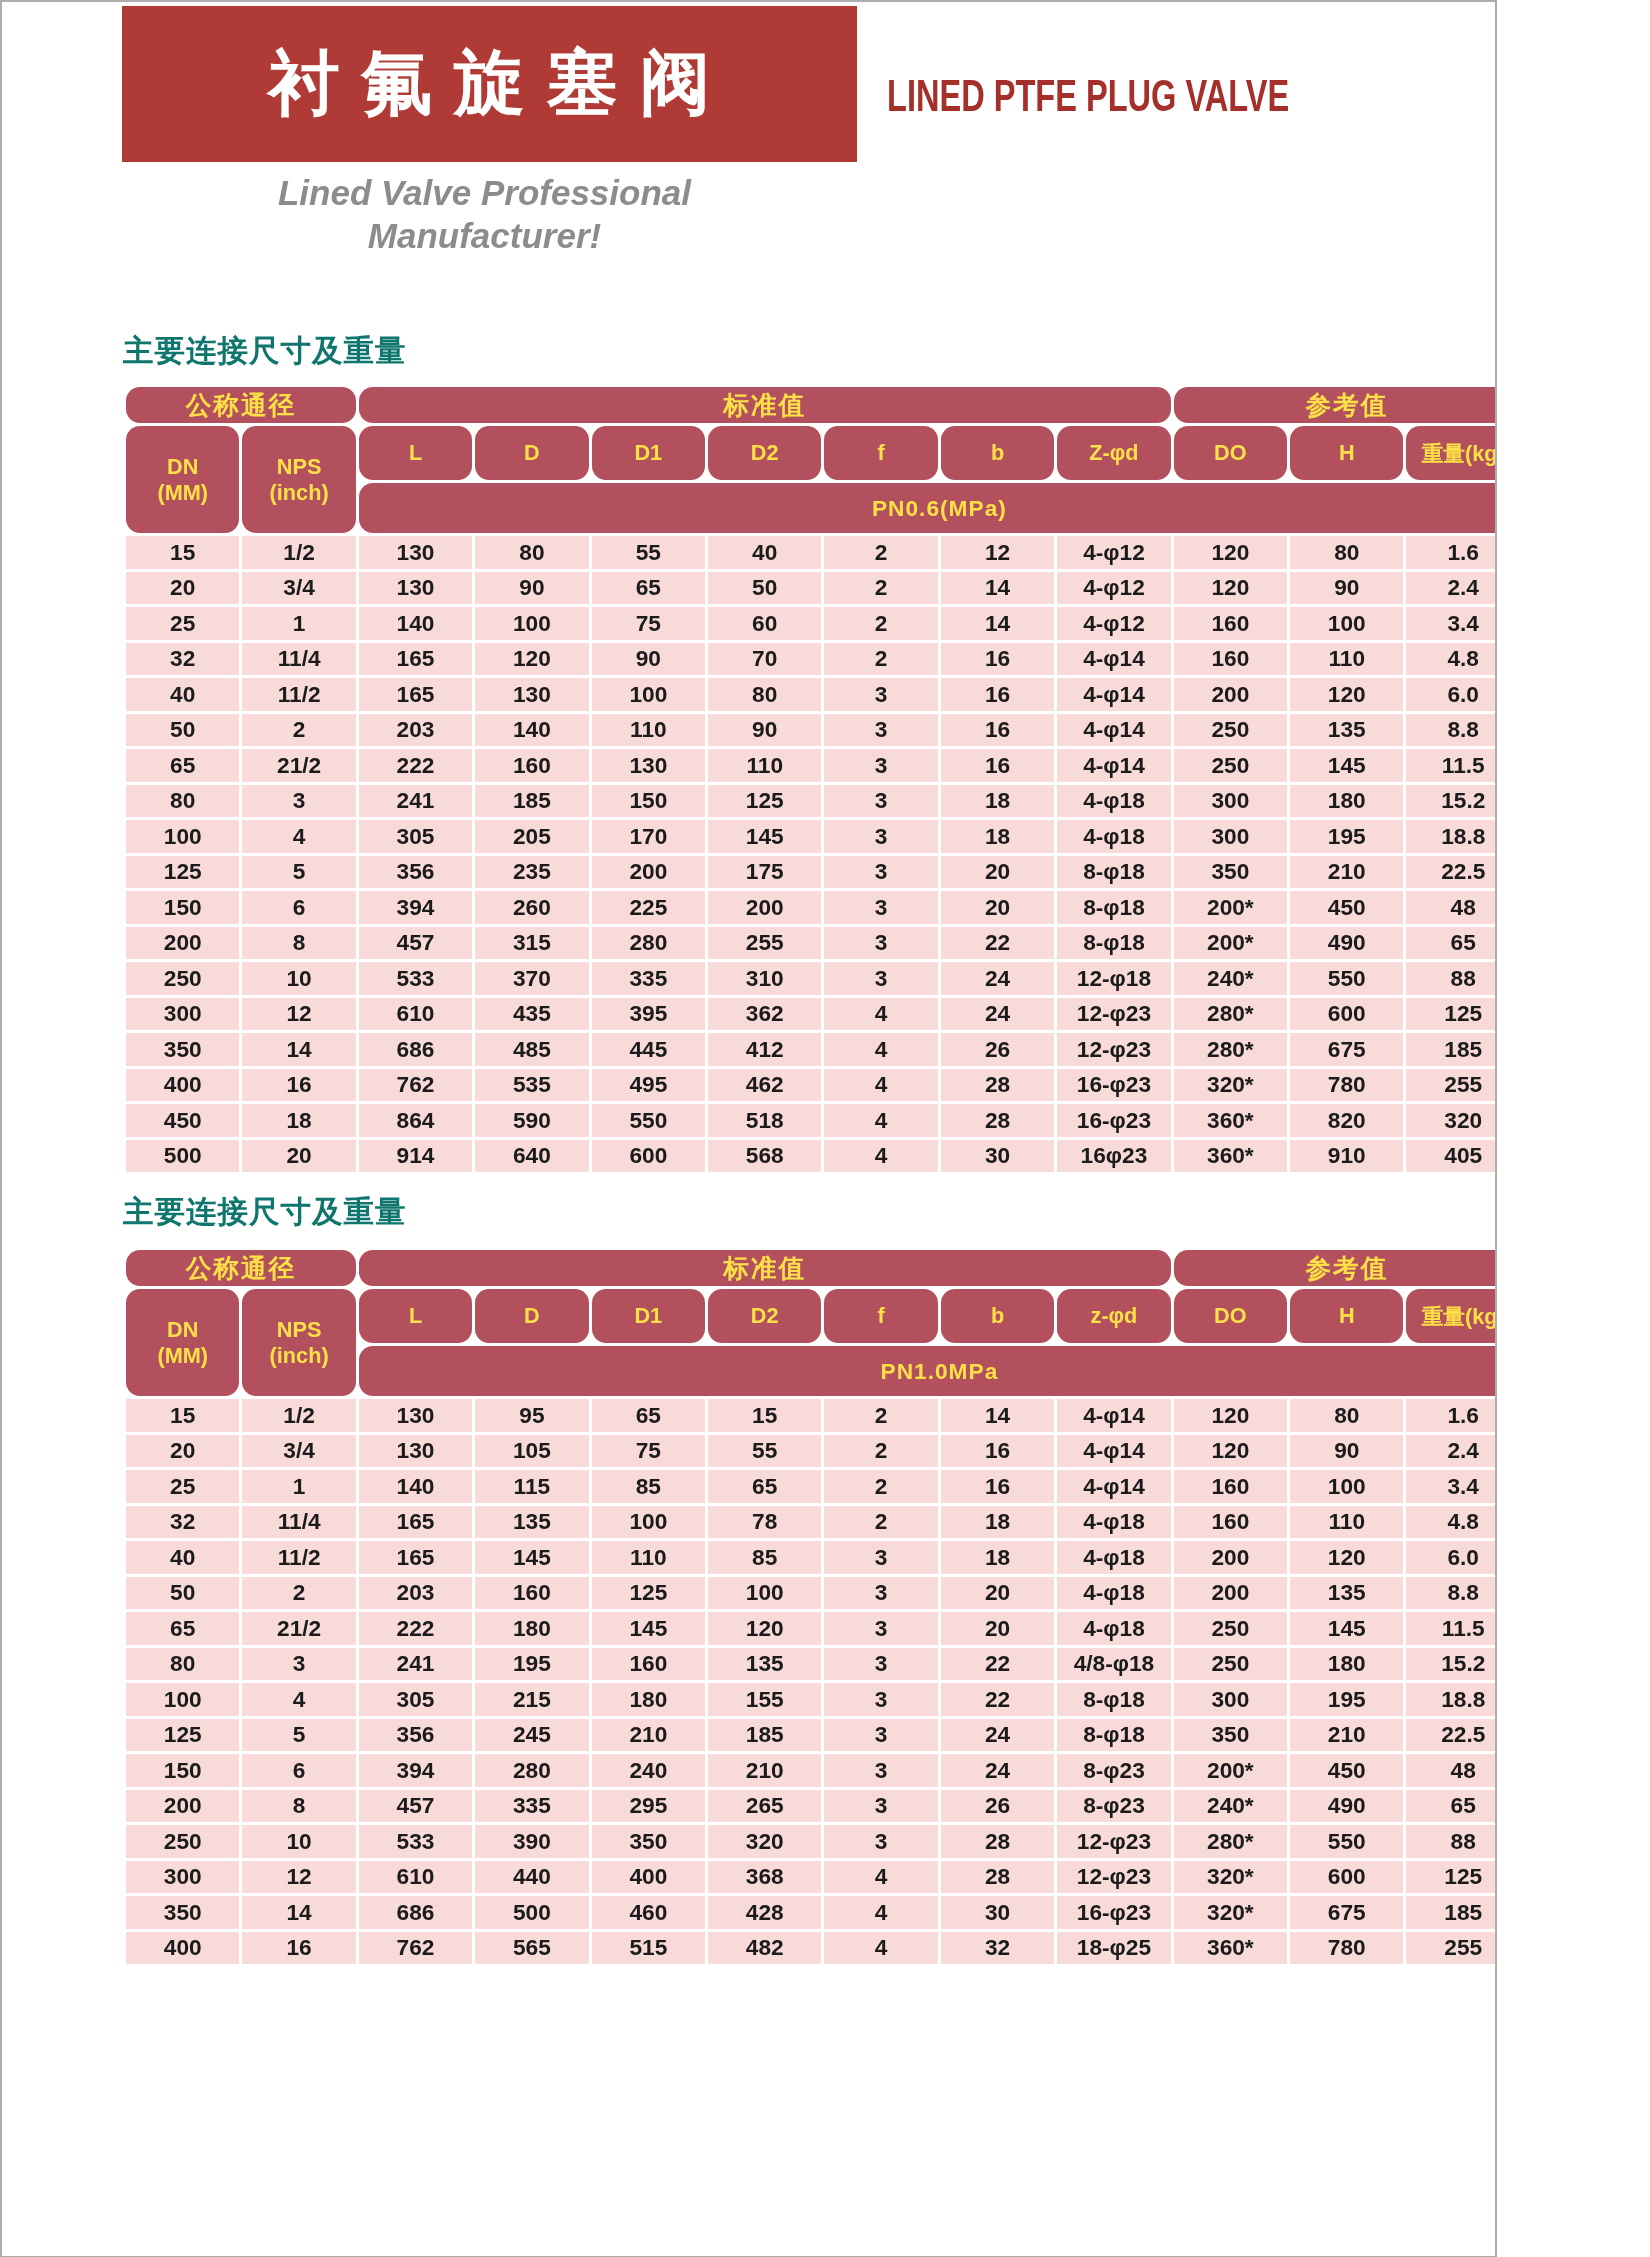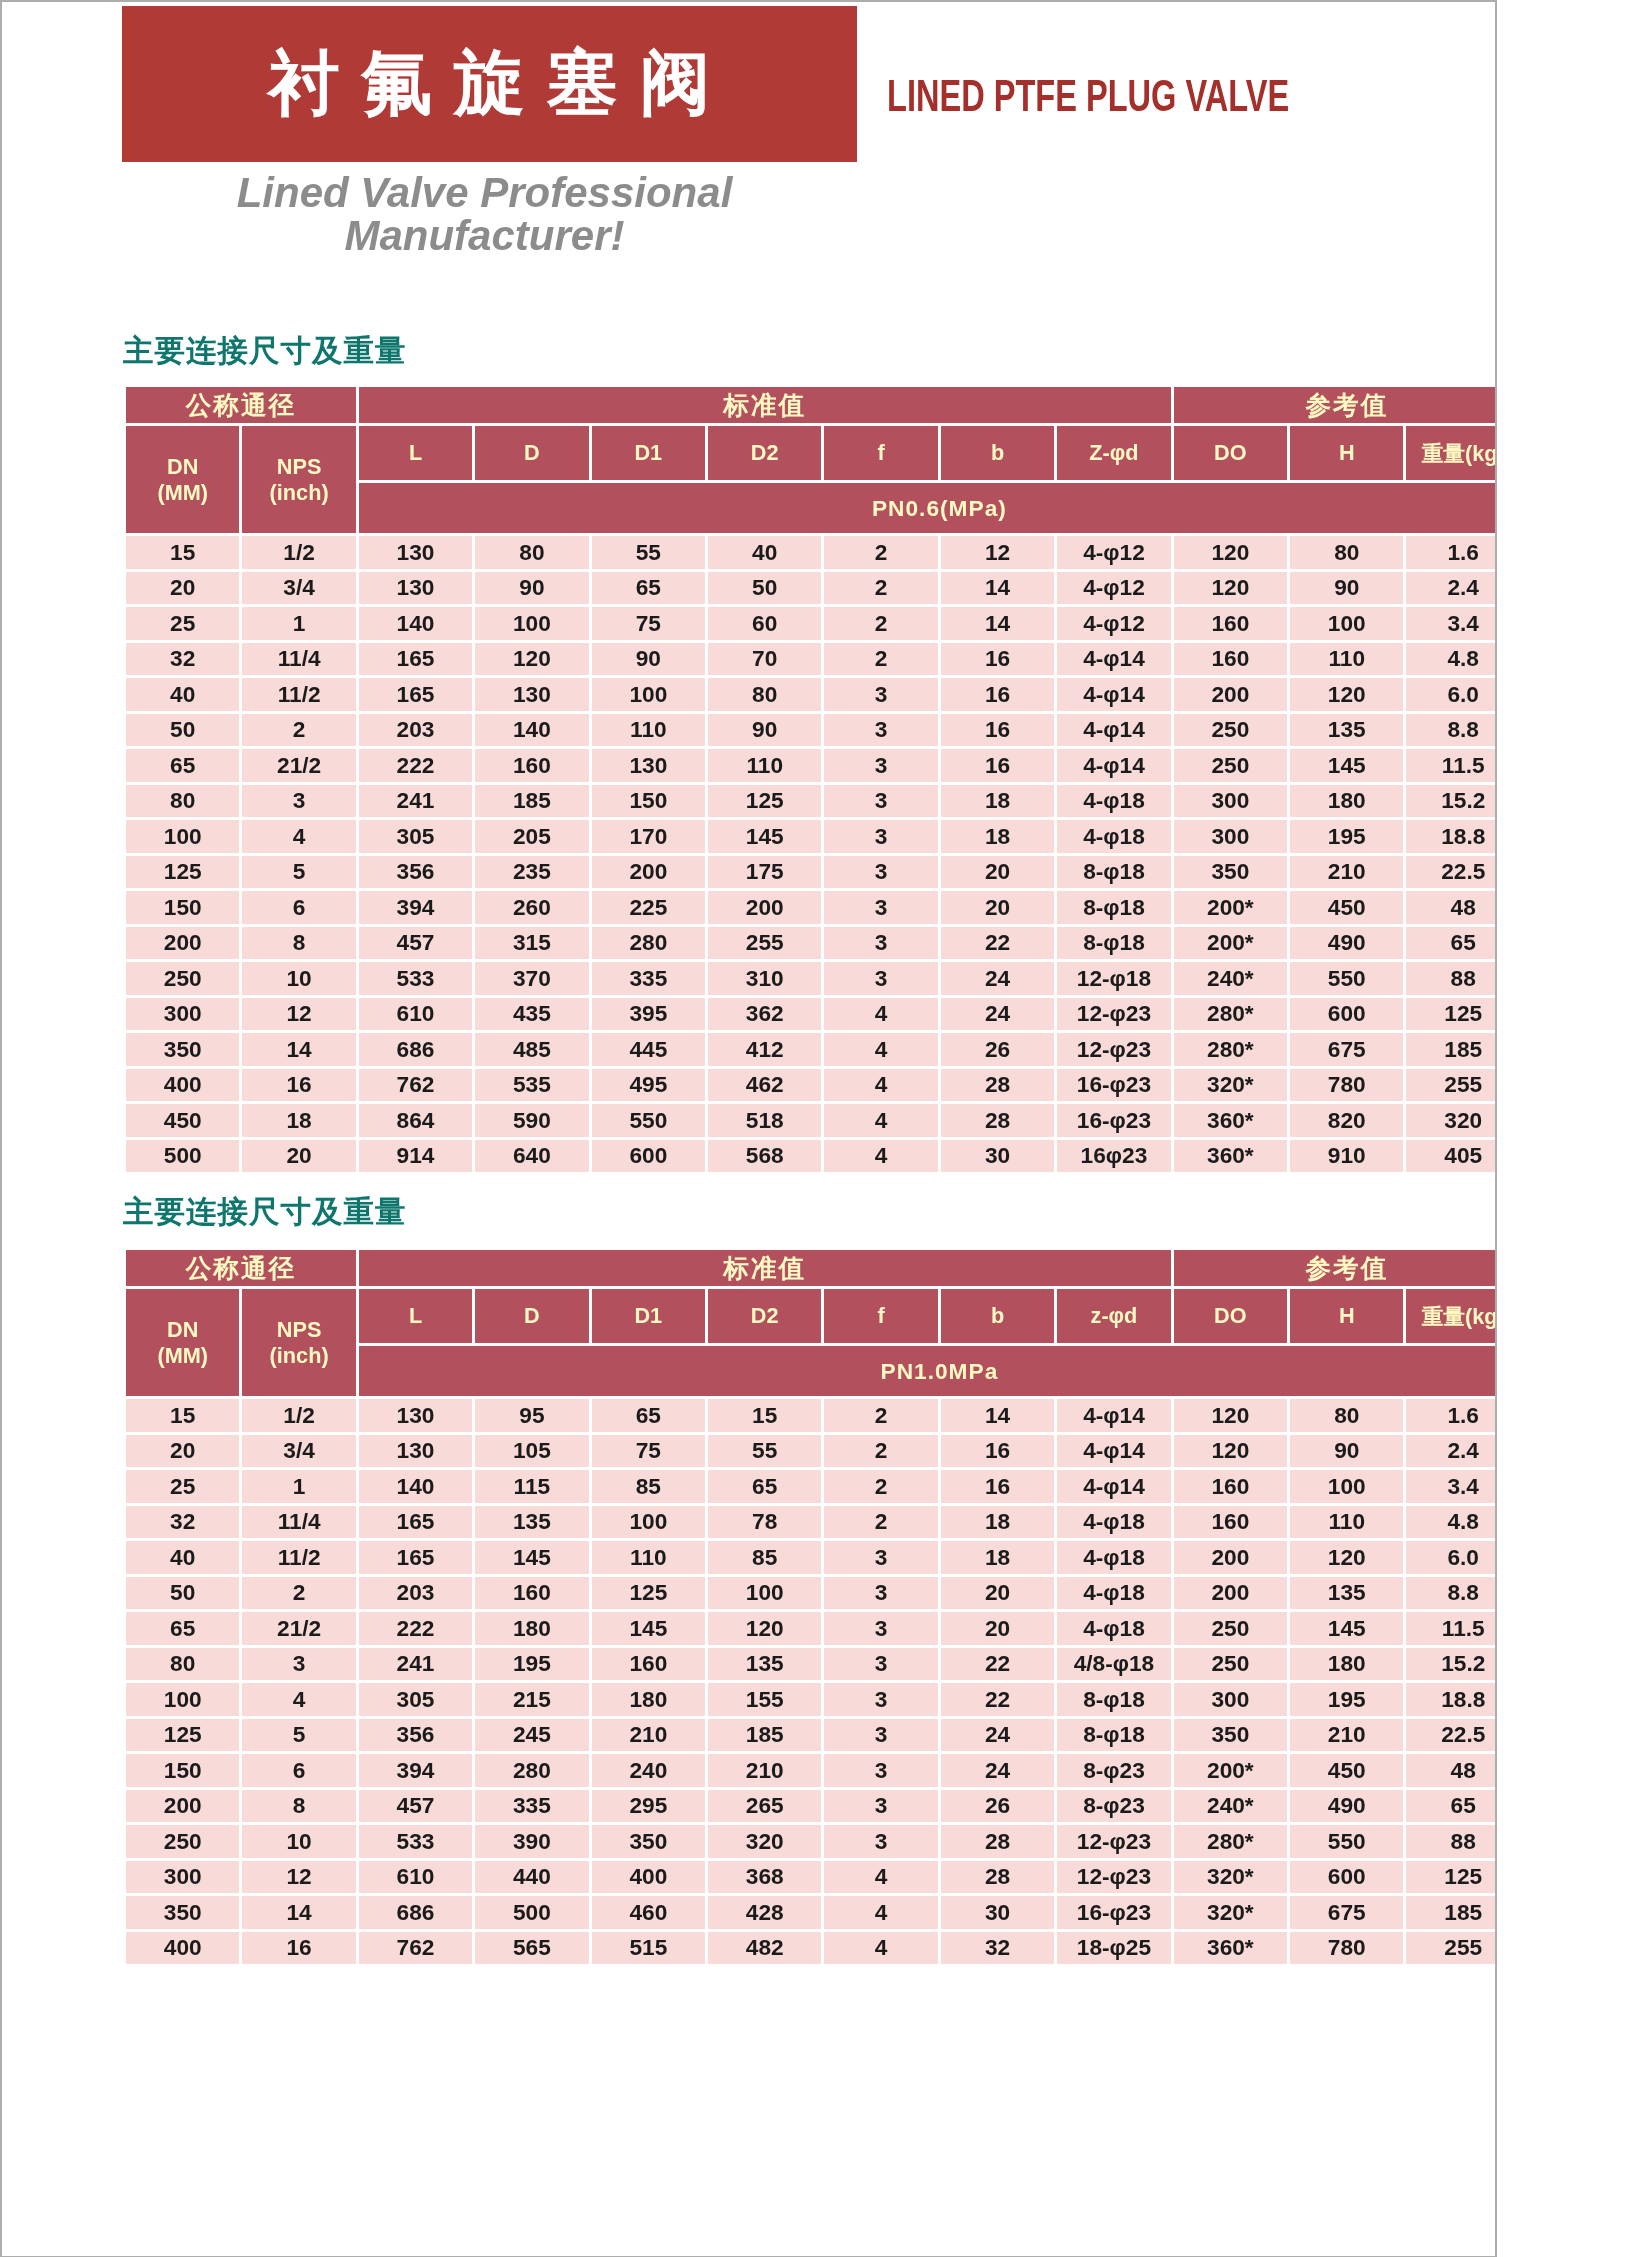--- a/index.html
+++ b/index.html
@@ -26,38 +26,38 @@
     text-indent:21.7px;white-space:nowrap;
   }
   .english-title{
     position:absolute;left:885px;top:69px;
     color:var(--title-red);font-size:44px;font-weight:bold;white-space:nowrap;
     transform:scaleX(0.74);transform-origin:left top;letter-spacing:0px;
   }
   .subtitle{
     position:absolute;left:197px;top:169px;width:571px;text-align:center;
     color:var(--subtitle-gray);font-style:italic;font-weight:600;
-    font-size:42px;line-height:43px;
+    font-size:35px;line-height:43px;
   }
   .section-title{
     position:absolute;left:121px;color:#0f766e;font-size:30.5px;font-weight:800;
     letter-spacing:1px;white-space:nowrap;
   }
   .section-title.t1{top:329px;}
   .section-title.t2{top:1190px;}
   table.dim-table{
     position:absolute;left:121px;width:1400px;
     border-collapse:separate;border-spacing:3px;table-layout:fixed;
     background:#fff;
   }
   table.dim-table.t1{top:382px;}
   table.dim-table.t2{top:1245px;}
   .dim-table th{
-    background:var(--header-rose);color:#fef9c3;text-align:center;vertical-align:middle;
-    font-weight:bold;padding:0;
+    background:var(--header-rose);color:#fde047;text-align:center;vertical-align:middle;
+    font-weight:bold;padding:0;border-radius:14px;
   }
   .dim-table tr.group-row th{height:36px;font-size:25.6px;letter-spacing:2px;}
   .dim-table tr.cols-row th{height:54px;font-size:21.7px;}
   .dim-table tr.pn-row th{height:50px;font-size:22.7px;letter-spacing:1px;}
   .dim-table th .two-line{display:block;line-height:25.6px;font-size:21.7px;}
   .dim-table td{
     background:var(--row-pink);color:var(--cell-text);
     height:32.5px;text-align:center;vertical-align:middle;
     font-size:22.7px;font-weight:700;padding:0;white-space:nowrap;
   }

